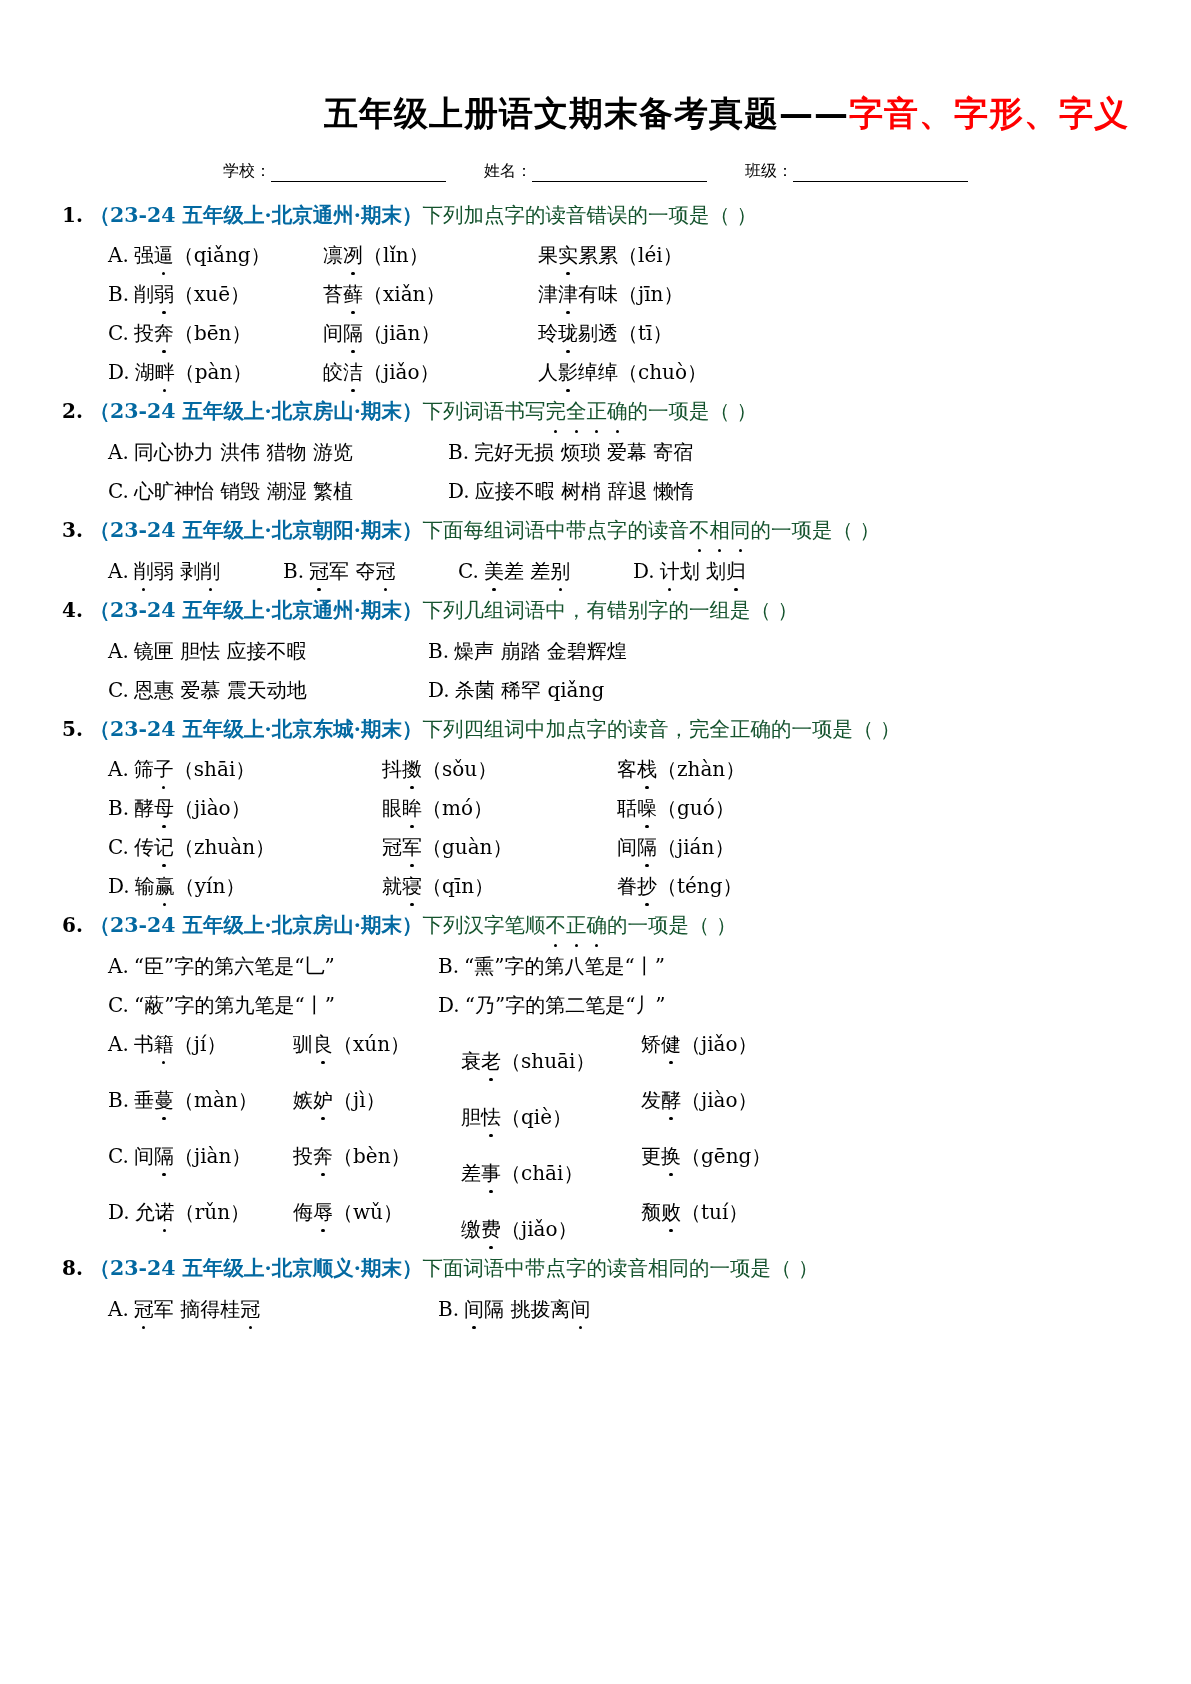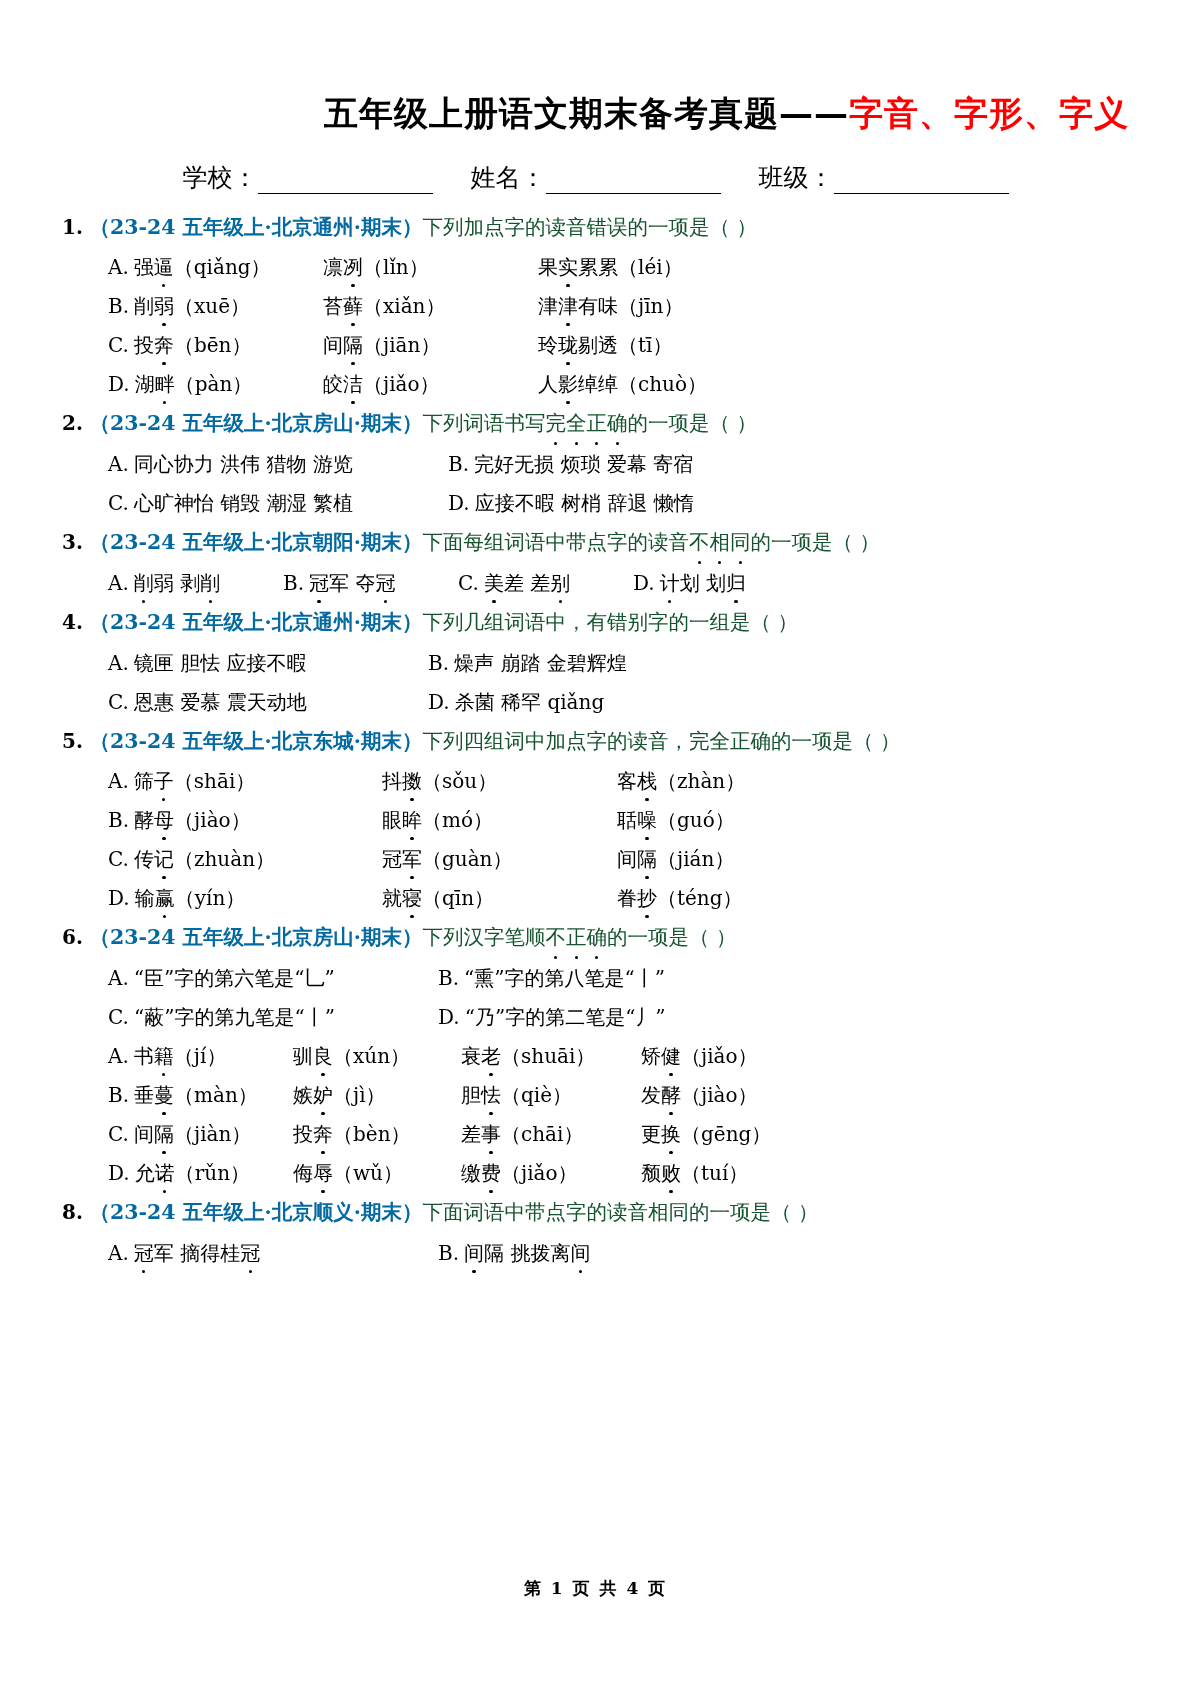--- a/index.html
+++ b/index.html
@@ -44,21 +44,21 @@
     align-items: flex-end;
     gap: 38px;
     margin-top: 26px;
     font-size: 21px;
   }
   .infoitem {
     display: flex;
     align-items: flex-end;
     white-space: nowrap;
   }
-  .infolabel { font-size: 25px; }
+  .infolabel { font-size: 16px; }
   .infoblank {
     display: inline-block;
     border-bottom: 1.6px solid #000;
     height: 20px;
   }
   .blank-school { width: 175px; }
   .blank-name { width: 175px; }
   .blank-class { width: 175px; }
 
   
@@ -134,21 +134,21 @@
 
   .c-q5a { width: 250px; }
   .c-q5b { width: 235px; margin-left: 24px; }
   .c-q5c { width: 250px; }
 
   .c-q6a { width: 330px; }
   .c-q6b { width: 330px; }
 
   .c-q7a { width: 185px; }
   .c-q7b { width: 168px; }
-  .c-q7c { width: 180px; }
+  .c-q7c { width: 180px; margin-top: 17px; }
   .c-q7d { width: 190px; }
 
   .c-q8a { width: 330px; }
   .c-q8b { width: 330px; }
 
   
   .footer {
     position: absolute;
     left: 0;
     right: 0;
@@ -493,14 +493,13 @@
           <span class="opt c-q8b">
               <span class="optlab">B.</span>
               <span><span class="dot">间</span>隔 挑拨离<span class="dot">间</span></span>
             </span>
         </div>
       </div>
     </div>
 
   </div>
 
-  <div class="footer">第 1 页 共 4 页</div>
 </div>
 
 </body></html>

